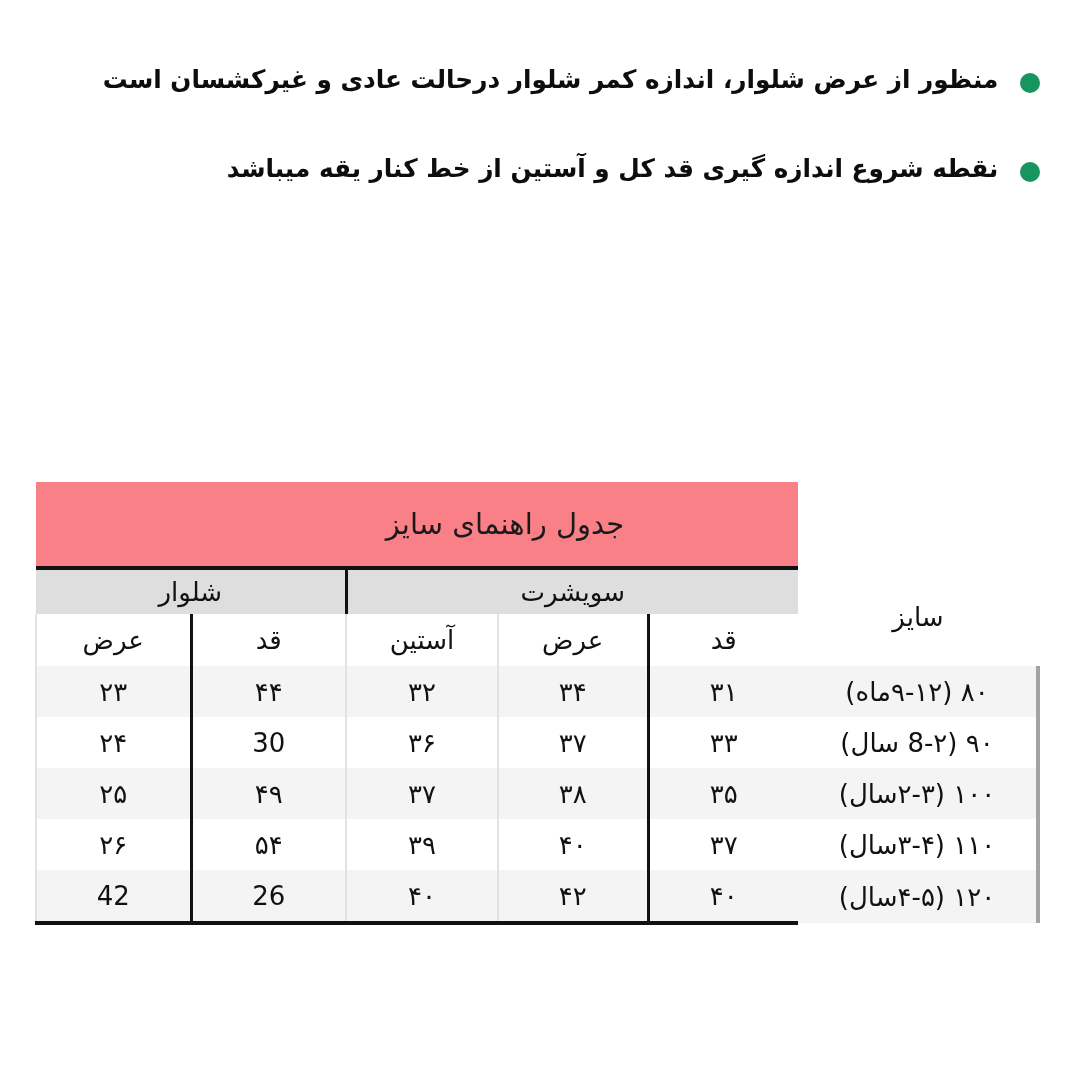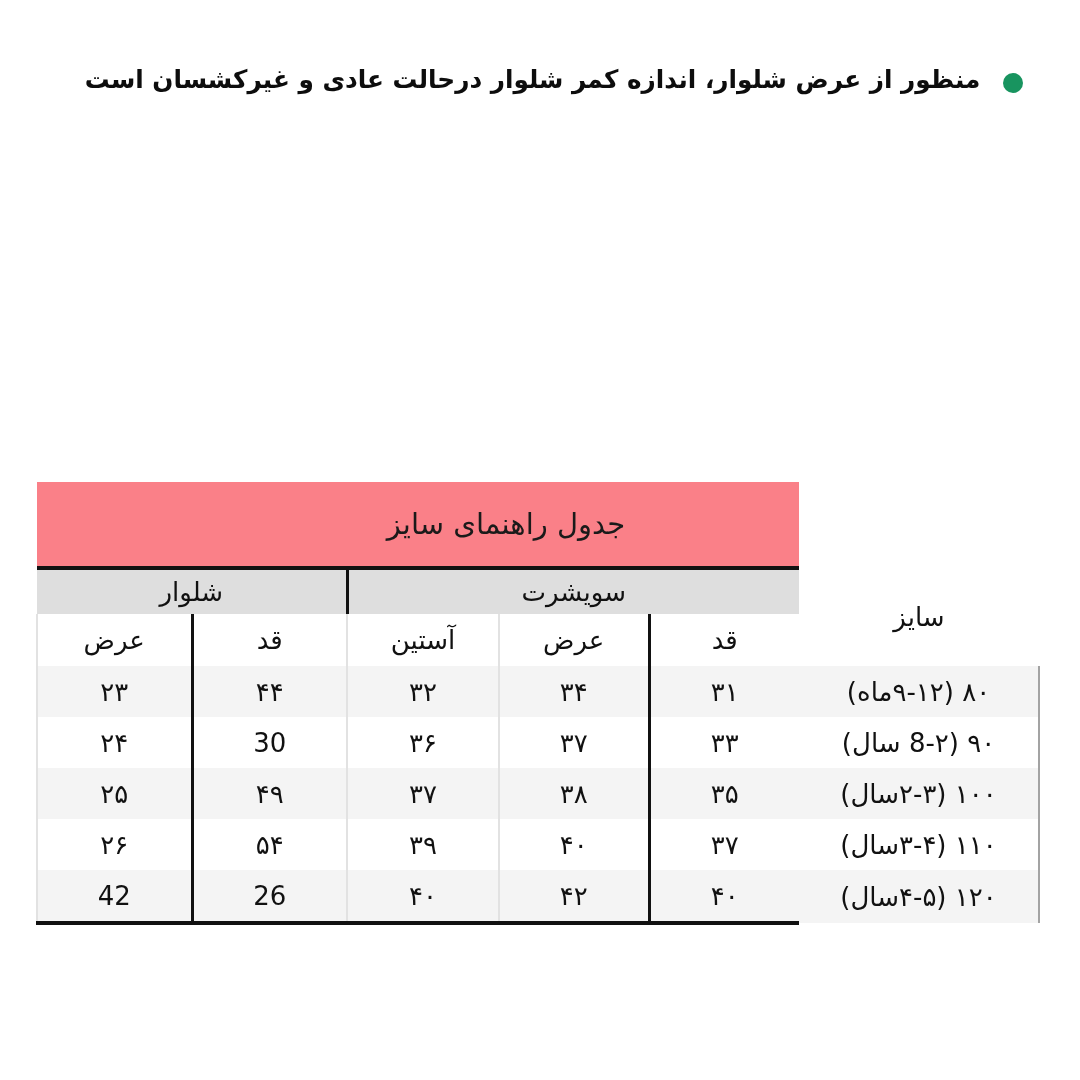--- a/index.html
+++ b/index.html
@@ -23,21 +23,21 @@
     left: 40px;
   }
   .note-row {
     display: flex;
     flex-direction: row;
     align-items: flex-start;
     justify-content: flex-start;
     direction: rtl;
     width: 100%;
   }
-  .note-row.n0 { margin-top: 0px; justify-content: center; }
+  .note-row.n0 { margin-top: 0px; }
   .note-row.n1 { margin-top: 55px; }
   .note-row.n2 { margin-top: 128px; }
 
   .bullet {
     flex: 0 0 auto;
     width: 20px;
     height: 20px;
     border-radius: 50%;
     background: #18945f;
     margin-top: 11px;
@@ -114,21 +114,21 @@
   tr.data-row.odd td  { background: #f4f4f4; margin-left: 40px; }
   tr.data-row.even td { background: #ffffff; }
 
   
   td.size-col {
     background: #ffffff !important;
     text-align: right;
     padding-right: 8px;
     font-size: 26px;
     border-left: none !important;
-    border-right: 2px solid #a3a3a3;
+    border-right: 4px solid #a3a3a3;
   }
   tr.data-row.odd  td.size-col { background: #f4f4f4 !important; }
   tr.data-row.even td.size-col { background: #ffffff !important; }
   td.size-head {
     background: #ffffff !important;
     text-align: center;
     padding-right: 0;
   }
 
   
@@ -145,20 +145,24 @@
 </head>
 <body>
 
 <div id="notes">
 
   <div class="note-row n0">
     <span class="bullet"></span>
     <span class="note-text">منظور از عرض شلوار، اندازه کمر شلوار درحالت عادی و غیرکشسان است</span>
   </div>
 
+  <div class="note-row n1">
+    <span class="bullet"></span>
+    <span class="note-text">نقطه شروع اندازه گیری قد کل و آستین از خط کنار یقه میباشد</span>
+  </div>
 
 
 </div>
 
 <div id="size-table-wrap">
   <table class="size-table">
     <colgroup>
       <col style="width:240px">
       <col style="width:150px">
       <col style="width:150px">

